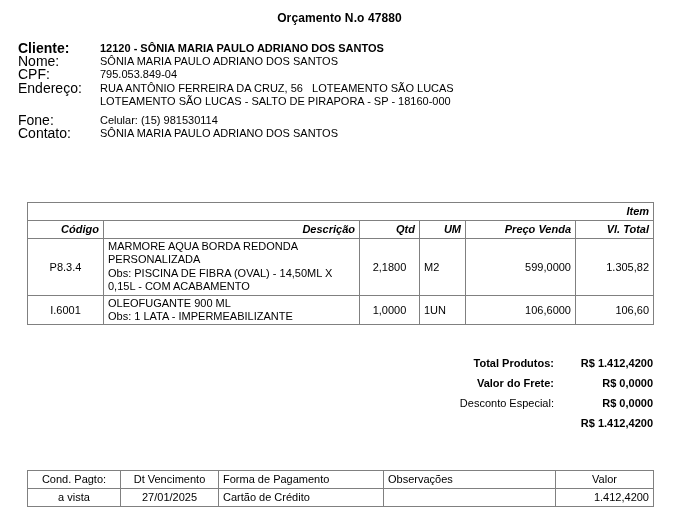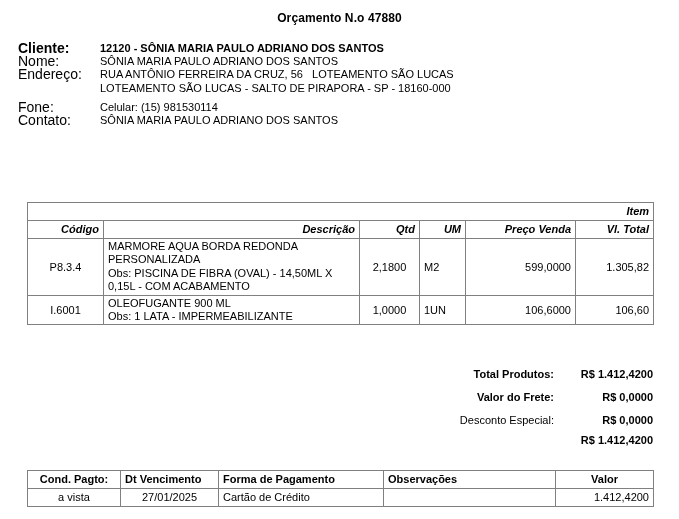--- a/index.html
+++ b/index.html
@@ -98,21 +98,20 @@
     position: absolute;
     left: 330px;
     top: 357px;
     width: 323px;
   }
   .total-row {
     display: flex;
     align-items: baseline;
     justify-content: flex-end;
     margin-bottom: 8px;
-    margin-top: 11px;
   }
   .total-label {
     text-align: right;
     font-size: 11px;
     font-weight: bold;
     padding-right: 7px;
   }
   .total-label.plain { font-weight: normal; }
   .total-label.big   { font-size: 15px; font-weight: bold; padding-right: 4px;}
   .total-value {
@@ -135,23 +134,23 @@
     width: 100%;
     table-layout: fixed;
   }
   table.pay th, table.pay td {
     border: 1px solid #808080;
     font-size: 11px;
     height: 15px;
     line-height: 13px;
     padding: 1px 4px;
   }
-  table.pay th { font-weight: bold; }
+  table.pay th { font-weight: normal; }
   th.p-cond { text-align: center; }
-  th.p-dt   { text-align: left; margin-left: 16px; }
+  th.p-dt   { text-align: center; margin-left: 16px; }
   th.p-forma{ text-align: left; }
   th.p-obs  { text-align: left; }
   th.p-valor{ text-align: center; }
   td.p-cond { text-align: center; }
   td.p-dt   { text-align: center; }
   td.p-forma{ text-align: left; }
   td.p-obs  { text-align: left; }
   td.p-valor{ text-align: right; padding-right: 6px; }
 </style>
 </head>
@@ -162,20 +161,24 @@
 <div class="header-block">
   <div class="info-row">
     <span class="info-label strong">Cliente:</span>
     <span class="info-value strong">12120 - SÔNIA MARIA PAULO ADRIANO DOS SANTOS</span>
   </div>
   <div class="info-row">
     <span class="info-label">Nome:</span>
     <span class="info-value">SÔNIA MARIA PAULO ADRIANO DOS SANTOS</span>
   </div>
   <div class="info-row">
+    <span class="info-label">CPF:</span>
+    <span class="info-value">795.053.849-04</span>
+  </div>
+  <div class="info-row">
     <span class="info-label">Endereço:</span>
     <span class="info-value">RUA ANTÔNIO FERREIRA DA CRUZ, 56   LOTEAMENTO SÃO LUCAS</span>
   </div>
   <div class="info-row cont">
     <span class="info-label"></span>
     <span class="info-value">LOTEAMENTO SÃO LUCAS - SALTO DE PIRAPORA - SP - 18160-000</span>
   </div>
   <div class="spacer-row"></div>
   <div class="info-row">
     <span class="info-label">Fone:</span>

